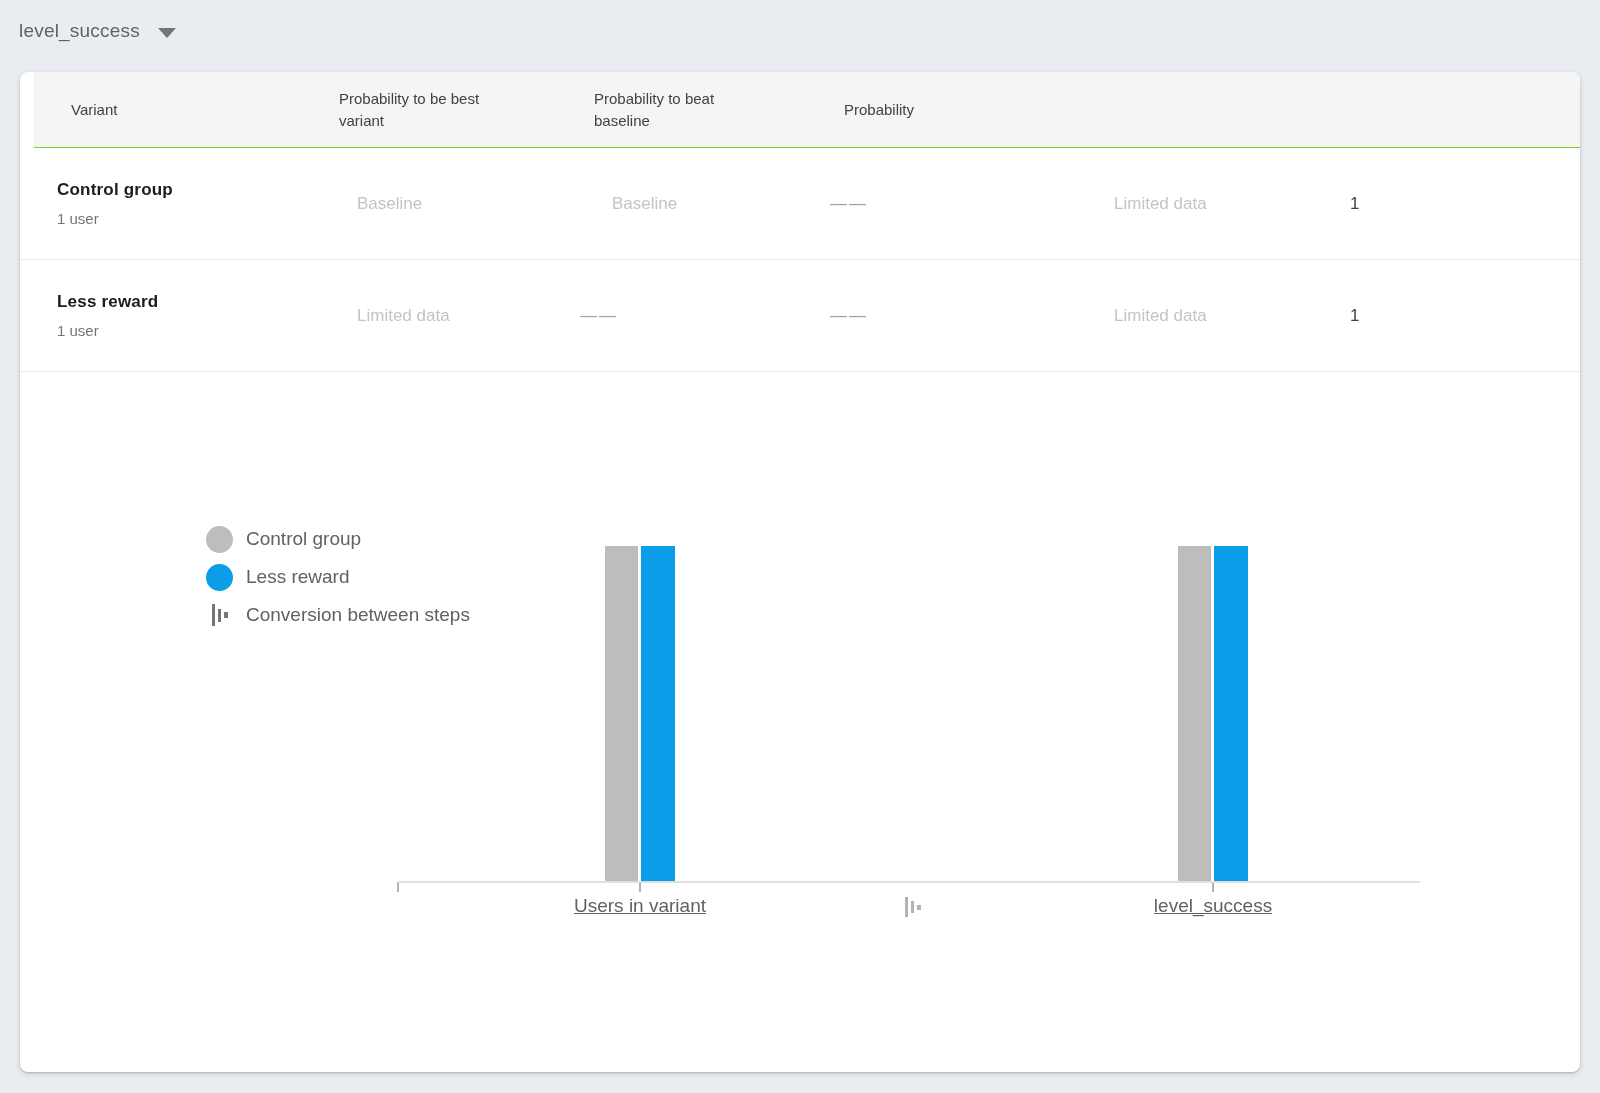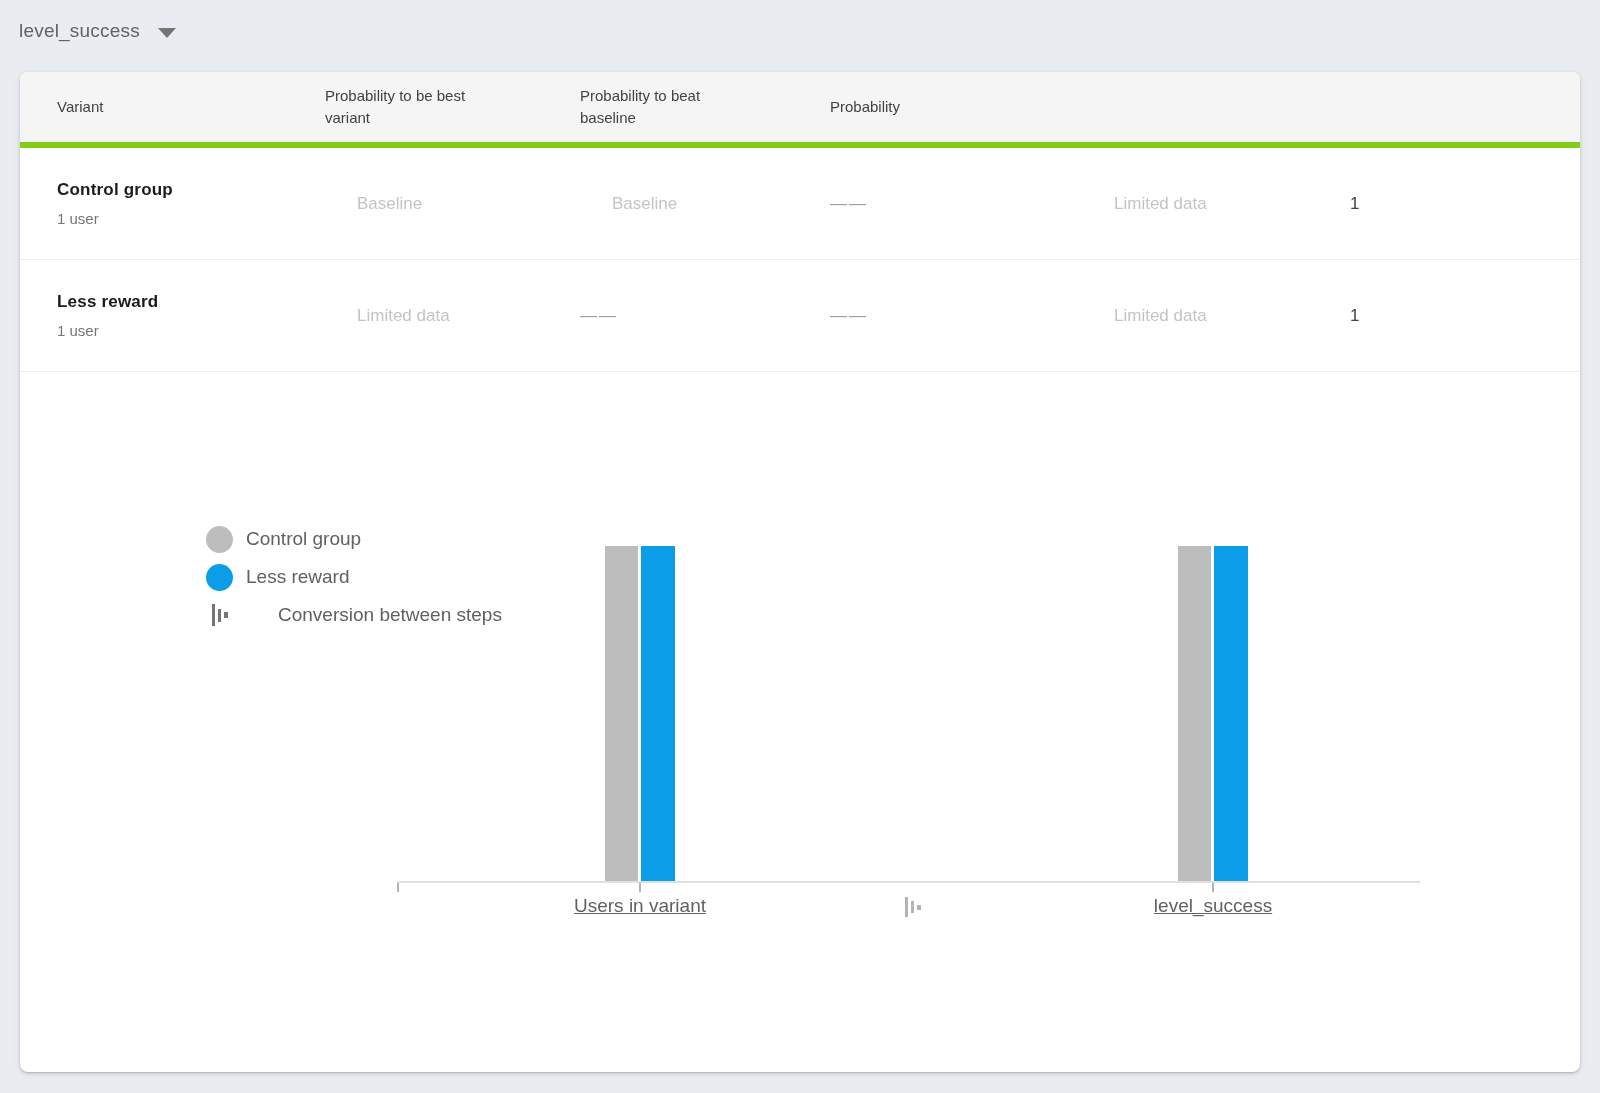--- a/index.html
+++ b/index.html
@@ -22,42 +22,42 @@
   
   .card {
     position:absolute; left:20px; top:72px; width:1560px; height:1000px;
     background:#ffffff; border-radius:8px; overflow:hidden;
     box-shadow:0 1px 2px rgba(60,64,67,.28), 0 2px 6px rgba(60,64,67,.13);
   }
 
   
   .grid-cols { display:grid; grid-template-columns:305px 255px 250px 252px 268px 1fr; }
   .table-header {
-    height:76px; background:#f5f5f5; border-bottom:6px solid #84cc16;
-    align-items:center; color:#424242; font-size:15px;
+    height:76px; background:#f5f5f5; border-bottom:1px solid #84cc16;
+    align-items:center; color:#424242; font-size:15px;margin-left:14px;
   }
   .table-header .cell { line-height:1.45; }
   .table-header .cell span { display:inline-block; max-width:148px; }
   .cell.first { padding-left:37px; }
 
   .table-row { height:112px; border-bottom:1px solid #ececec; align-items:center; font-size:17px; }
   .table-row:first-of-type { height:111px; }
   .variant-name { font-size:17px; font-weight:600; color:#1c1c1c; letter-spacing:.2px; margin-bottom:10px; }
   .variant-users { font-size:15px; color:#757575; }
   .val-muted  { color:#c4c4c4;margin-left:32px; }
   .val-dash   { color:#9e9e9e; letter-spacing:2px; }
   .val-strong { color:#424242; }
 
   
   .chart-area { position:relative; height:700px; }
 
   .legend { position:absolute; left:186px; top:152px; }
   .legend-item { display:flex; align-items:center; height:30px; margin-bottom:8px;
                  font-size:19px; color:#616161; }
-  .legend-item.extra { margin-top:8px;gap:32px; }
+  .legend-item.extra { margin-top:8px; }
   .legend-swatch { width:27px; height:27px; border-radius:50%; margin-right:13px; flex:0 0 auto; }
   .legend-iconbox { width:27px; margin-right:13px; display:flex; justify-content:center; flex:0 0 auto; }
 
   .steps-icon { display:inline-flex; align-items:center; gap:3px; }
   .steps-icon span { display:block; background:currentColor; }
   .steps-icon .sb1 { width:3px; height:22px; }
   .steps-icon .sb2 { width:3px; height:13px; }
   .steps-icon .sb3 { width:4px; height:6px; }
   .steps-legend { color:#757575; }
   .steps-axis   { color:#b3b3b3; position:absolute; left:508px; top:349px; }

